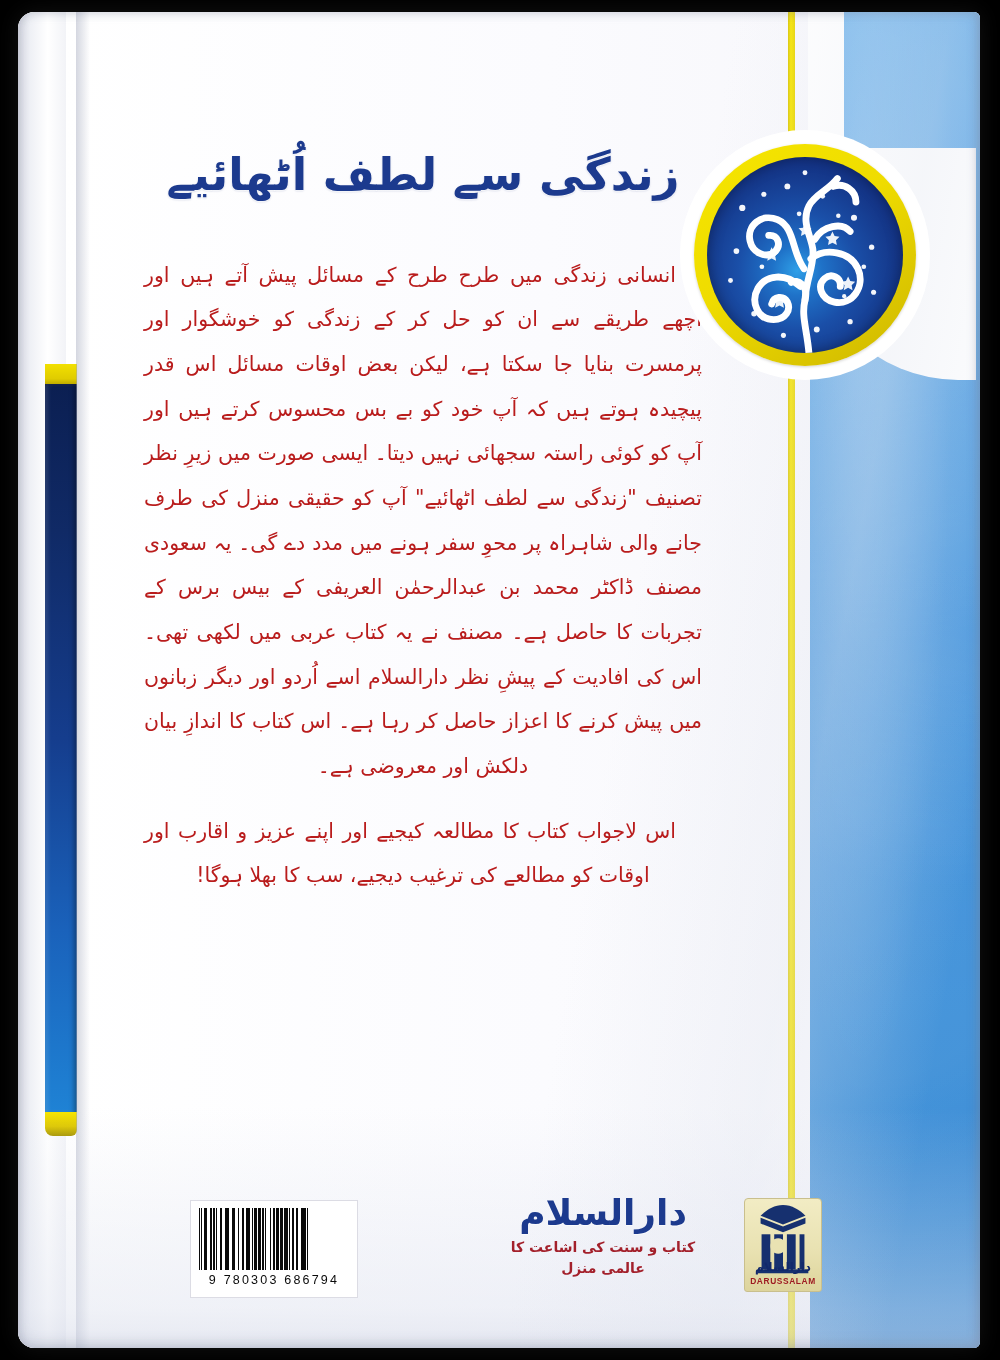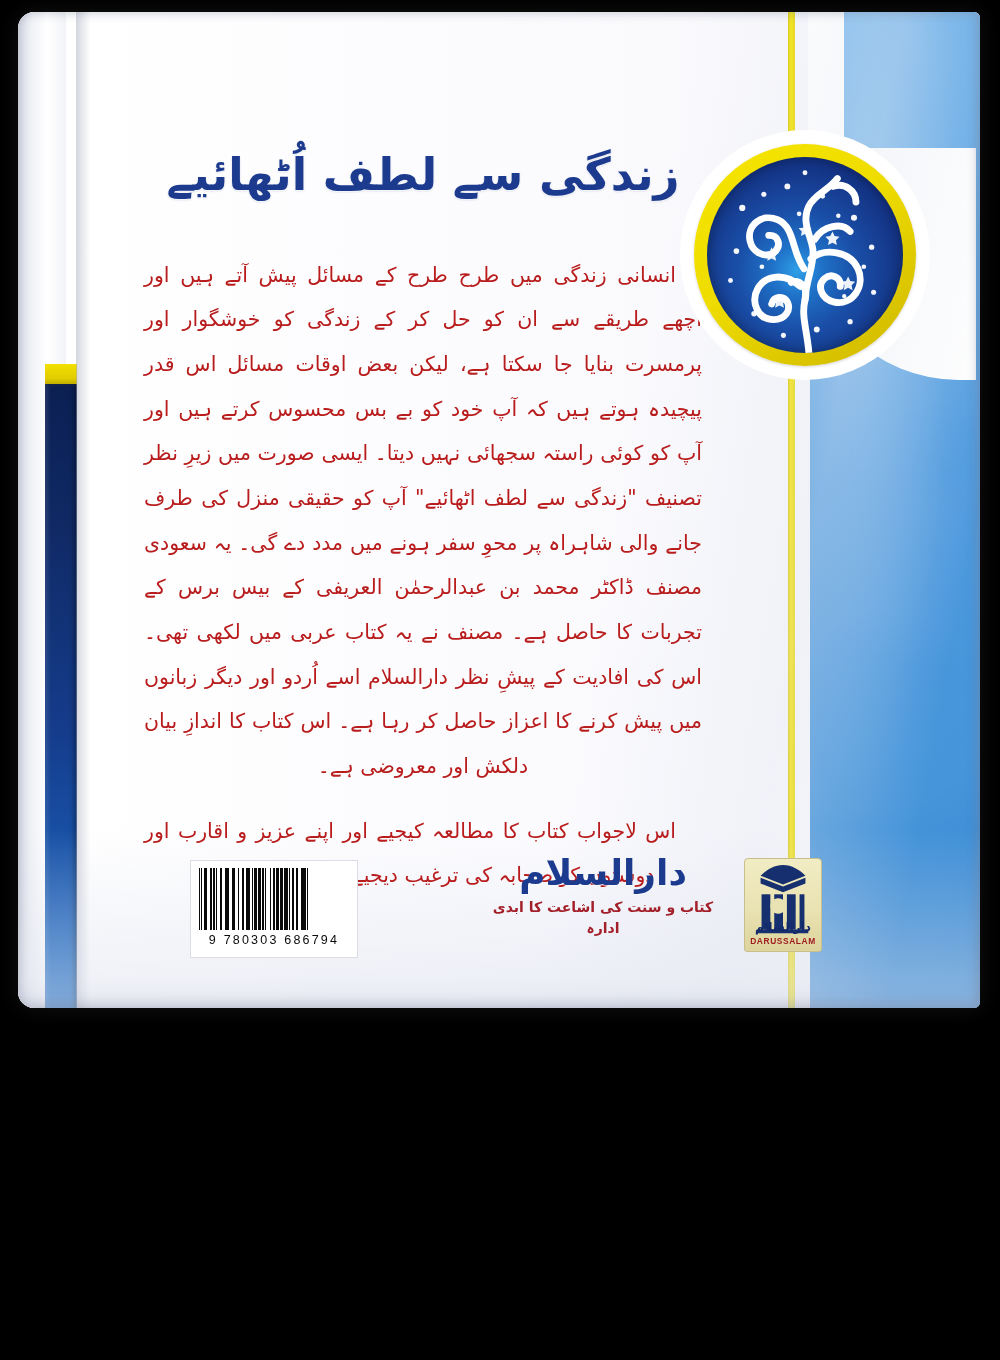--- a/index.html
+++ b/index.html
@@ -11,21 +11,21 @@
     overflow: hidden;
     font-family: "Liberation Sans", sans-serif;
   }
 
   
   #book-cover {
     position: absolute;
     left: 18px;
     top: 12px;
     width: 962px;
-    height: 996px;
+    height: 1336px;
     border-radius: 16px 6px 6px 16px;
     overflow: hidden;
     background: #fdfdff;
     box-shadow: 0 0 22px rgba(255,255,255,0.07);
   }
 
   
   #page-surface {
     position: absolute;
     inset: 0;
@@ -389,21 +389,21 @@
   <div id="spine-fold-shadow"></div>
 
   <div id="text-column">
 
     <div id="title-block">
       <div id="book-title" class="urdu">زندگی سے لطف اُٹھائیے</div>
     </div>
 
     <div id="blurb">
       <p class="blurb-para urdu">انسانی زندگی میں طرح طرح کے مسائل پیش آتے ہیں اور اچھے طریقے سے ان کو حل کر کے زندگی کو خوشگوار اور پرمسرت بنایا جا سکتا ہے، لیکن بعض اوقات مسائل اس قدر پیچیدہ ہوتے ہیں کہ آپ خود کو بے بس محسوس کرتے ہیں اور آپ کو کوئی راستہ سجھائی نہیں دیتا۔ ایسی صورت میں زیرِ نظر تصنیف "زندگی سے لطف اٹھائیے" آپ کو حقیقی منزل کی طرف جانے والی شاہراہ پر محوِ سفر ہونے میں مدد دے گی۔ یہ سعودی مصنف ڈاکٹر محمد بن عبدالرحمٰن العریفی کے بیس برس کے تجربات کا حاصل ہے۔ مصنف نے یہ کتاب عربی میں لکھی تھی۔ اس کی افادیت کے پیشِ نظر دارالسلام اسے اُردو اور دیگر زبانوں میں پیش کرنے کا اعزاز حاصل کر رہا ہے۔ اس کتاب کا اندازِ بیان دلکش اور معروضی ہے۔</p>
-      <p class="blurb-para urdu">اس لاجواب کتاب کا مطالعہ کیجیے اور اپنے عزیز و اقارب اور دوستوں کو صحابہ کی ترغیب دیجیے، سب کا بھلا ہوگا!</p>
+      <p class="blurb-para urdu">اس لاجواب کتاب کا مطالعہ کیجیے اور اپنے عزیز و اقارب اور اوقات کو مطالعے کی ترغیب دیجیے، سب کا بھلا ہوگا!</p>
     </div>
   </div>
 
   <div id="footer-row">
 
     <div id="barcode-box">
       <div id="barcode-bars">
           <i style="width: 1.06px; background: rgb(10, 10, 10);"></i>
           <i style="width: 1.06px; background: transparent;"></i>
           <i style="width: 1.06px; background: rgb(10, 10, 10);"></i>
@@ -457,21 +457,21 @@
           <i style="width: 3.18px; background: rgb(10, 10, 10);"></i>
           <i style="width: 1.06px; background: rgb(10, 10, 10);"></i>
           <i style="width: 1.06px; background: transparent;"></i>
           <i style="width: 1.06px; background: rgb(10, 10, 10);"></i>
         </div>
       <div id="barcode-digits">9  780303  686794</div>
     </div>
 
     <div id="publisher-mark">
       <div id="publisher-name-ur" class="urdu">دارالسلام</div>
-      <div id="publisher-tagline-ur" class="urdu">کتاب و سنت کی اشاعت کا ابدی ادارہ</div>
+      <div id="publisher-tagline-ur" class="urdu">کتاب و سنت کی اشاعت کا عالمی منزل</div>
     </div>
 
     <div id="publisher-badge">
       <svg viewBox="0 0 78 94">
         <path d="M39 6 C30 6 22 11 16 17 L39 26 L62 17 C56 11 48 6 39 6 Z" fill="#16306f"></path>
         <path d="M16 19 L39 28 L39 34 L16 25 Z" fill="#16306f"></path>
         <path d="M62 19 L39 28 L39 34 L62 25 Z" fill="#16306f"></path>
         <rect x="17" y="36" width="9" height="36" fill="#16306f"></rect>
         <rect x="30" y="36" width="9" height="36" fill="#16306f"></rect>
         <rect x="43" y="36" width="9" height="36" fill="#16306f"></rect>

